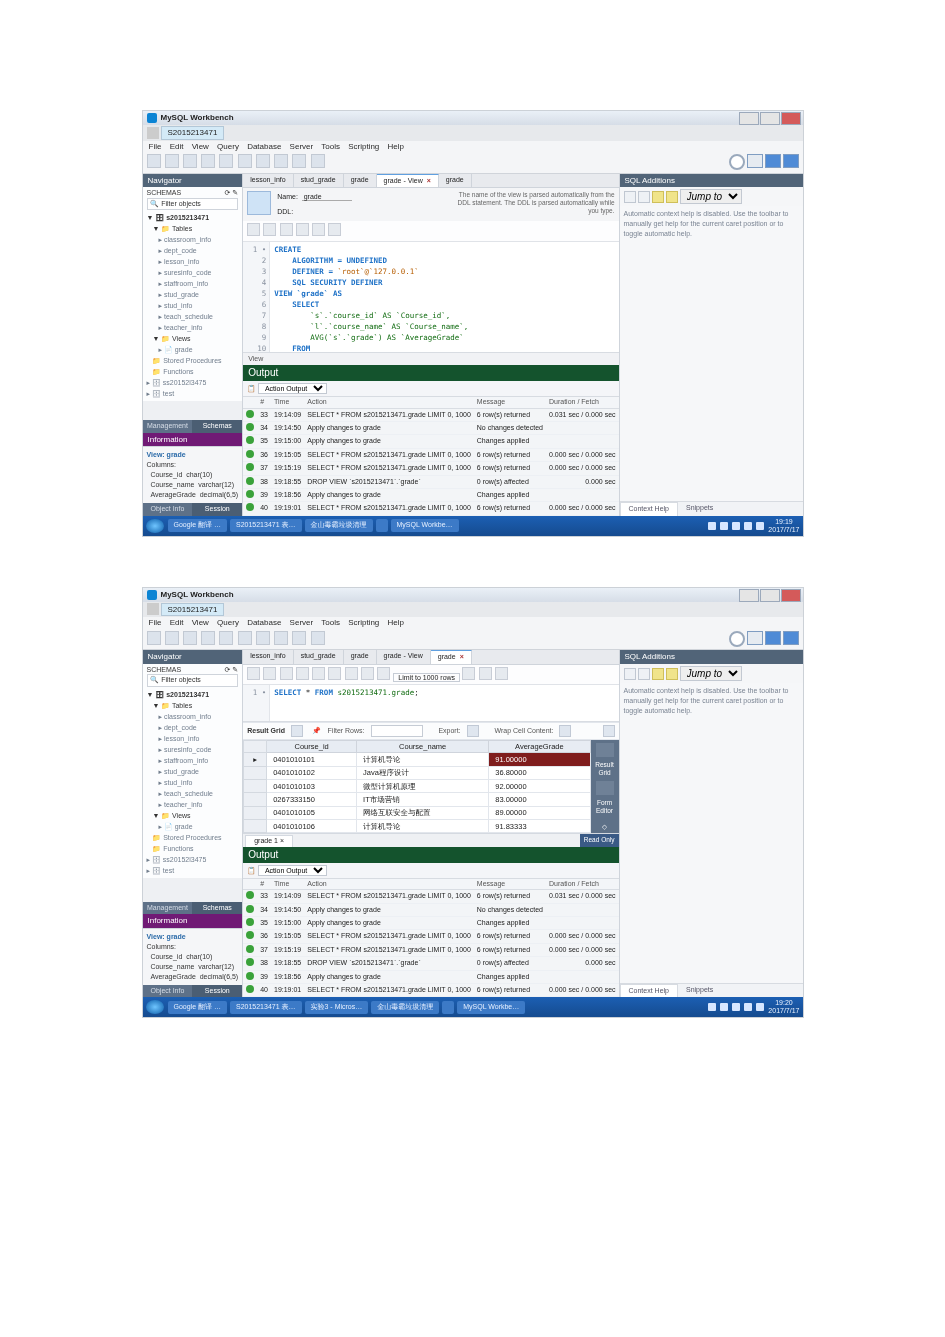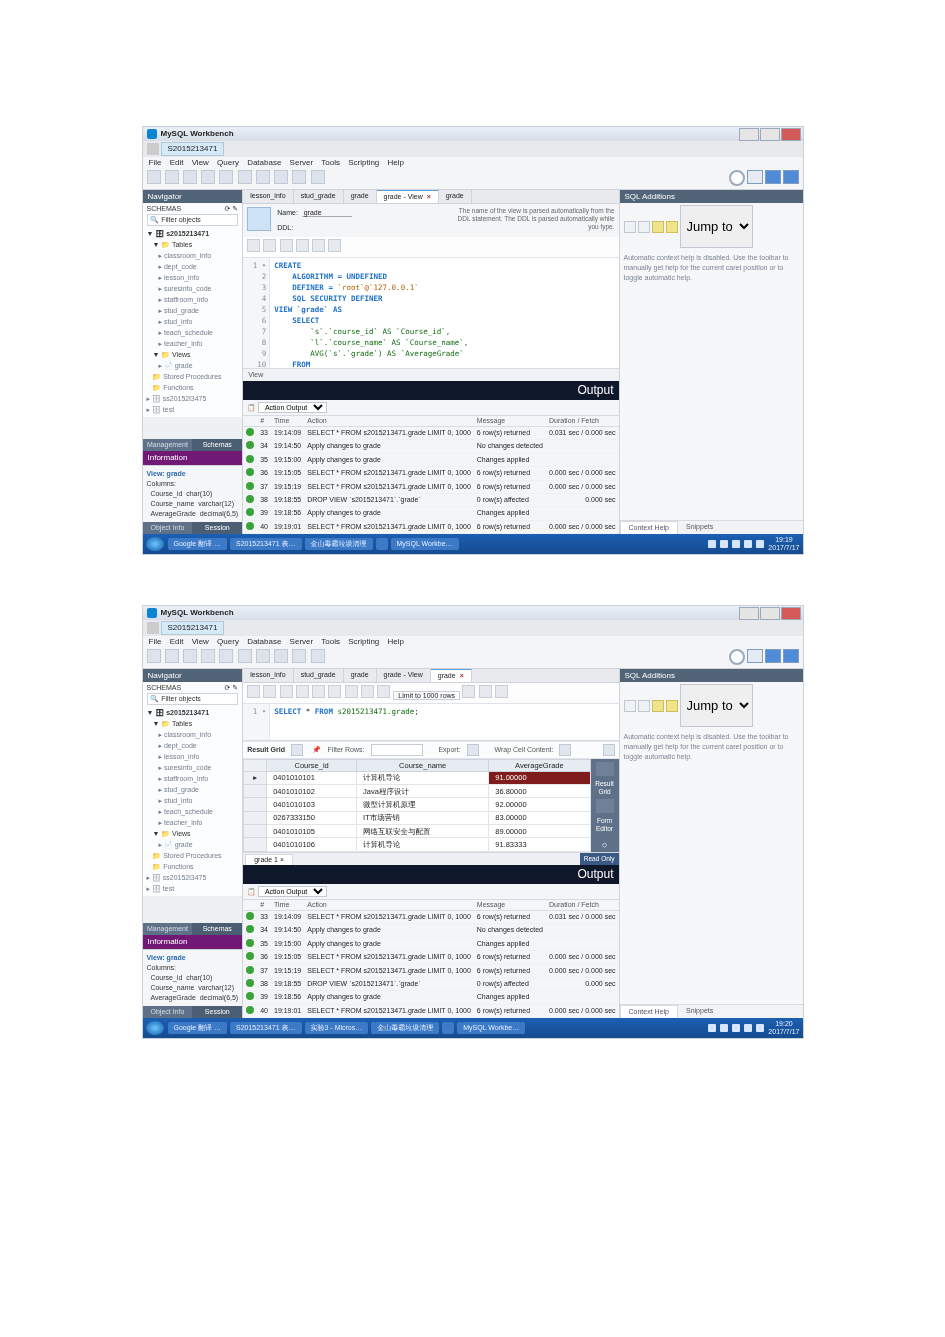--- a/index.html
+++ b/index.html
@@ -23,21 +23,21 @@
   }
   .task-label {
     margin-left: 167px;
     font-size: 14px;
     color: #000;
     margin-bottom: 30px;
   }
 
   
   .wb-wrap {
-    margin: 36px auto 50px auto;
+    margin: 20px auto 50px auto;
     width: 660px;
     background: #eceef0;
     border: 1px solid #ccd1d7;
     position: relative;
     font-size: 8px;
     line-height: 1.2;
     color: #222;
   }
 
   
@@ -112,38 +112,38 @@
   .code-lines { padding:2px 4px; white-space:pre; }
   .kw { color:#1f72c7; font-weight:600;}
   .str { color:#b65d00;}
   .ident { color:#106b10;}
   .punct { color:#444;}
 
   .view-label { padding:2px 5px; background:#f1f2f5; font-size:7px; color:#555;}
   .apply-row { display:flex; justify-content:flex-end; gap:6px; padding:4px 6px; background:#edf0f3;}
   .btn { border:1px solid #b6bdc8; background:linear-gradient(#fdfdfe,#e3e7ee); padding:2px 10px; font-size:8px;}
 
-  .output-head { background:#0f172a; color:#fff; font-size:12px; padding:2px 5px;text-align:right;}
+  .output-head { background:#14532d; color:#fff; font-size:10px; padding:2px 5px;}
   .output-tabs { background:#f4f5f8; padding:2px 4px; font-size:7px; border-bottom:1px solid #d7dbe1;}
   .output-tabs select { font-size:7px; border:1px solid #c3c9d2; background:#fff; padding:0 2px;}
   .out-table { width:100%; border-collapse:collapse; font-size:7px;}
   .out-table th { text-align:left; font-weight:400; color:#555; padding:1px 3px; border-bottom:1px solid #d9dde3; background:#f3f5f8;}
   .out-table td { padding:1px 3px; border-bottom:1px solid #edf0f4; white-space:nowrap;}
   .out-table .status { width:12px;}
   .dot { display:inline-block; width:8px; height:8px; border-radius:50%; background:#3aa23a;}
   .time-col{width:44px;}
   .msg-col{}
   .dur-col{text-align:right;}
 
   
   .sqladd-body { padding:3px 4px; font-size:7px; line-height:10px; color:#5a6876; background:#f6f7f9; flex:1;}
   .jumpbar { padding:2px 4px; display:flex; gap:2px; align-items:center;}
   .jumpbar .nav { display:inline-block; width:10px; height:10px; border:1px solid #c0c7d1; background:#eef1f5;}
   .jumpbar .ji { display:inline-block; width:10px; height:10px; background:#f0e48a; border:1px solid #cfbf5a;}
-  .jumpbar select { font-size:13px; border:1px solid #c3c9d2; padding:12px 2px;}
+  .jumpbar select { font-size:10px; border:1px solid #c3c9d2; padding:0 2px;font-style:italic;}
   .disabled-help { color:#7a8493;}
   .ctx-tabs { display:flex; font-size:7px; background:#f1f3f6; border-top:1px solid #d7dbe1;}
   .ctx-tabs div { padding:2px 8px; color:#556;}
   .ctx-tabs div.active { background:#fff; border:1px solid #d7dbe1; border-bottom:none;}
 
   
   .taskbar { height:20px; background:linear-gradient(#1c5fb3,#154b8f); display:flex; align-items:center; justify-content:space-between; padding:0 3px;}
   .taskbar .start { width:18px; height:14px; background:radial-gradient(#6fc5ff,#0b5ca8); border-radius:50%;}
   .taskbar .items { display:flex; gap:3px;}
   .taskbar .titem { background:#3c7ac7; color:#e5efff; font-size:7px; padding:2px 6px; border-radius:2px;}

